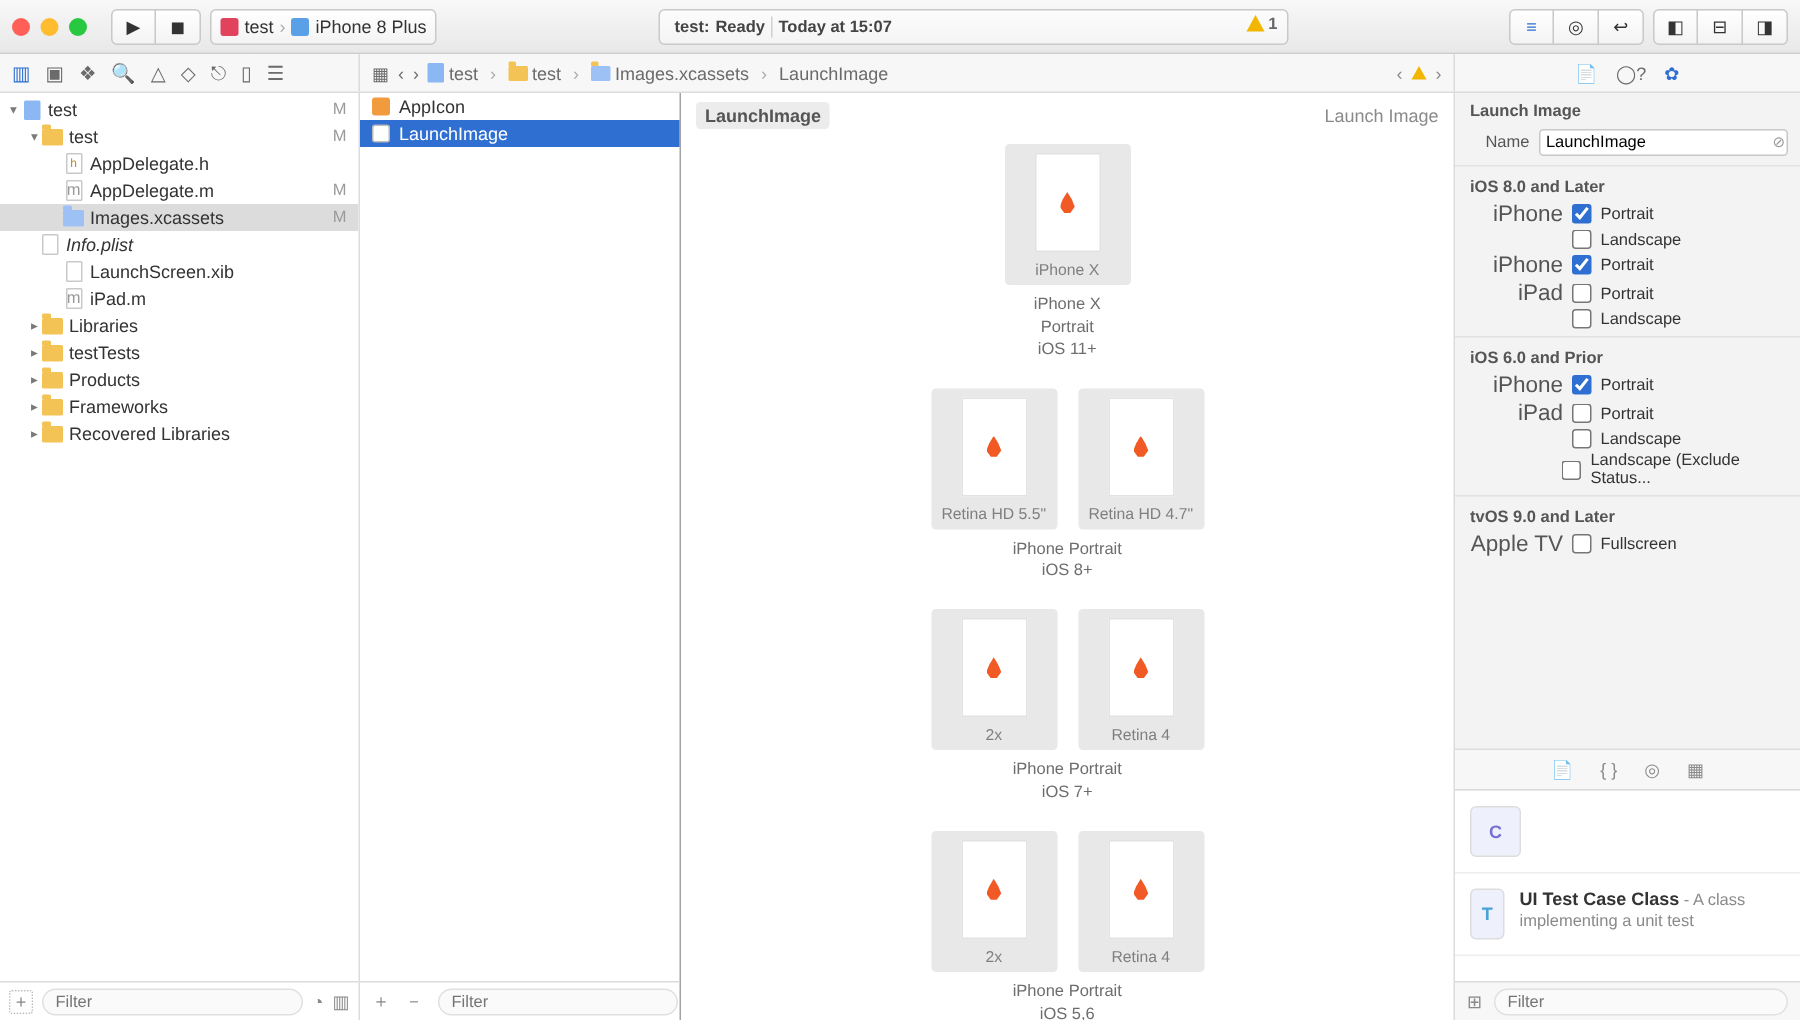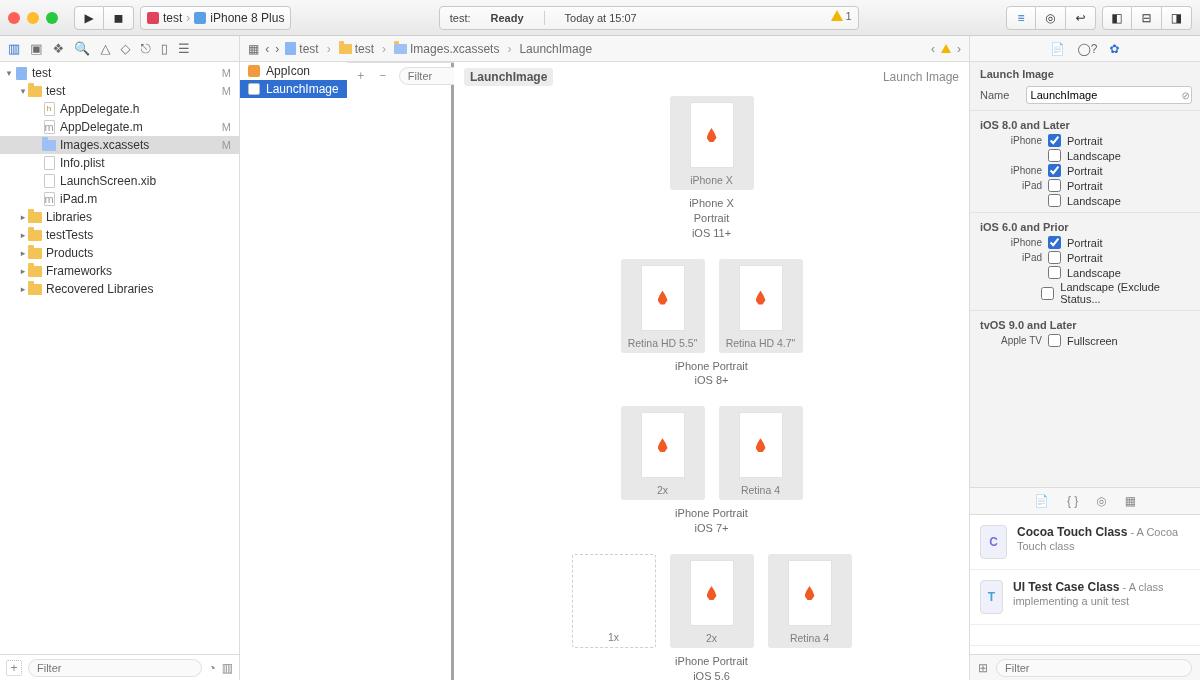--- a/index.html
+++ b/index.html
@@ -11,42 +11,42 @@
 .tl { width: 12px; height: 12px; border-radius: 50%; }
 .tl.red { background:#ff5f57; } .tl.yellow { background:#febc2e; } .tl.green { background:#28c840; }
 .tb-btn { height: 24px; min-width: 30px; border: 1px solid #c9c9c9; border-radius: 4px; background: linear-gradient(#ffffff,#f3f3f3); display: inline-flex; align-items: center; justify-content: center; font-size: 12px; }
 .tb-group { display: flex; }
 .tb-group .tb-btn { border-radius: 0; border-left-width: 0; }
 .tb-group .tb-btn:first-child { border-radius: 4px 0 0 4px; border-left-width: 1px; }
 .tb-group .tb-btn:last-child  { border-radius: 0 4px 4px 0; }
 .scheme { display:flex; align-items:center; gap:4px; height:24px; border:1px solid #c9c9c9; border-radius:4px; background:linear-gradient(#fff,#f3f3f3); padding:0 6px; }
 .scheme .sep { color:#aaa; }
 .statusbar { flex:1; display:flex; justify-content:center; }
-.statusbox { min-width:420px; height:24px; border:1px solid #c9c9c9; border-radius:4px; background:linear-gradient(#fcfcfc,#f4f4f4); display:flex; align-items:center; padding:0 10px; gap:20px; font-size:11px; color:#444; position:relative; }
+.statusbox { min-width:420px; height:24px; border:1px solid #c9c9c9; border-radius:4px; background:linear-gradient(#fcfcfc,#f4f4f4); display:flex; align-items:center; padding:0 10px; gap:4px; font-size:11px; color:#444; position:relative;font-weight:bold; }
 .statusbox .divider { width:1px; height:14px; background:#d0d0d0; }
 .statusbox .warn { position:absolute; right:6px; top:3px; display:flex; align-items:center; gap:3px; color:#666; }
 .tri { width:0;height:0;border-left:6px solid transparent;border-right:6px solid transparent;border-bottom:11px solid #f2b500; display:inline-block; }
 
 
 .subbar { height:26px; background:#f7f7f7; border-bottom:1px solid #dcdcdc; display:flex; align-items:stretch; }
 .subbar-left { width:240px; border-right:1px solid #dcdcdc; display:flex; align-items:center; gap:10px; padding:0 8px; color:#6b6b6b; font-size:13px; }
 .subbar-left .bluei { color:#2f6fd1; }
 .subbar-mid { flex:1; display:flex; align-items:center; gap:6px; padding:0 8px; color:#6b6b6b; border-right:1px solid #dcdcdc; }
 .crumbsep::after { content:"›"; color:#aaa; margin:0 2px; }
 .crumb { display:flex; align-items:center; gap:3px; }
 .subbar-right { width:230px; display:flex; align-items:center; justify-content:center; gap:12px; color:#6b6b6b; }
 .subbar-right .bluei { color:#2f6fd1; }
 .folder-glyph { width:13px; height:10px; background:#f3c455; border-radius:1px; display:inline-block; position:relative; }
 .folder-glyph::before { content:""; position:absolute; top:-3px; left:0; width:5px; height:3px; background:#f3c455; border-radius:1px 1px 0 0; }
 .blue-ico { width:11px; height:13px; background:#8bb7f2; border-radius:1px; display:inline-block; }
 
 
 .main { display:flex; height:calc(680px - 36px - 26px); }
 .col-nav { width:240px; background:#fff; border-right:1px solid #dcdcdc; display:flex; flex-direction:column; }
-.col-assets { width:214px; background:#fff; border-right:3px solid #a3a3a3; display:flex; }
+.col-assets { width:214px; background:#fff; border-right:1px solid #a3a3a3; display:flex; flex-direction:column; }
 .col-canvas { flex:1; background:#fff; border-right:1px solid #dcdcdc; display:flex; flex-direction:column; position:relative; }
 .col-inspect { width:230px; background:#f3f3f3; display:flex; flex-direction:column; }
 
 
 .tree { flex:1; overflow:auto; padding-top:2px; }
 .trow { display:flex; align-items:center; height:18px; padding-right:8px; }
 .disc { width:10px; text-align:center; color:#7a7a7a; font-size:9px; }
 .ticon { width:14px; height:14px; margin-right:4px; display:inline-flex; align-items:center; justify-content:center; }
 .folder { width:14px; height:11px; background:#f3c455; border-radius:1px; position:relative; }
 .folder::before { content:""; position:absolute; top:-3px; left:0; width:6px; height:3px; background:#f3c455; border-radius:1px 1px 0 0; }
@@ -83,26 +83,26 @@
 .well.empty { background:transparent; border:1px dashed #cfcfcf; }
 .thumb { width:44px; height:68px; background:#fff; border:1px solid #e2e2e2; display:flex; align-items:center; justify-content:center; }
 .flame { width:10px; height:14px; background:#f15a24; clip-path: polygon(50% 0,80% 35%,100% 70%,70% 100%,30% 100%,0 70%,20% 35%); }
 .slabel { font-size:10.5px; color:#7f7f7f; margin-top:auto; margin-bottom:4px; }
 .gtext { text-align:center; color:#6d6d6d; font-size:11px; line-height:1.35; margin-top:6px; }
 .canvas-bottom { height:26px; border-top:1px solid #dcdcdc; display:flex; align-items:center; justify-content:flex-end; padding:0 12px; color:#555; gap:10px; }
 
 
 .ins-head { font-weight:600; color:#555; padding:6px 10px 4px; font-size:11px; }
 .ins-row { display:flex; align-items:center; padding:2px 10px; gap:6px; }
-.ins-row .k { width:55px; color:#555; font-size:11px; }
+.ins-row .k { width:55px; text-align:right; color:#555; font-size:11px; }
 .ins-row input.txt { flex:1; height:18px; border:1px solid #c8c8c8; border-radius:3px; padding:0 18px 0 4px; font-size:11px; background:#fff; }
 .ins-row .clr { margin-left:-16px; color:#999; font-size:10px; }
 .sect { font-weight:600; color:#555; padding:8px 10px 2px; font-size:11px; border-top:1px solid #e2e2e2; margin-top:4px; }
 .chk { display:flex; align-items:center; gap:6px; padding:1px 10px 1px 0; }
-.chk .k { width:72px; text-align:right; color:#555; font-size:10px; }
+.chk .k { width:72px; text-align:right; color:#555; font-size:15px; }
 .chk input { accent-color:#2f6fd1; }
 .chk label { font-size:11px; color:#333; }
 
 .lib-tabs { height:28px; border-top:1px solid #dcdcdc; border-bottom:1px solid #dcdcdc; display:flex; align-items:center; justify-content:center; gap:18px; color:#8a8a8a; background:#f7f7f7; }
 .lib-tabs .bluei { color:#2f6fd1; }
 .lib { flex:1; overflow:auto; background:#fff; }
 .lrow { display:flex; gap:10px; padding:10px; border-bottom:1px solid #eee; }
 .lico { width:34px; height:34px; border-radius:4px; background:#eef0fb; display:flex; align-items:center; justify-content:center; font-weight:700; color:#7a6fd6; border:1px solid #ddd; }
 .lico.t { color:#4aa3d6; }
 .ltxt b { font-size:12px; color:#333; }
@@ -241,21 +241,21 @@
           <span class="m">M</span>
         </div>
         <div class="trow sel" style="padding-left: 32px;">
           <span class="disc"></span>
           <span class="ticon">
             <span class="folder blue"></span>
           </span>
           <span class="label">Images.xcassets</span>
           <span class="m">M</span>
         </div>
-        <div class="trow" style="padding-left: 32px;">
+        <div class="trow" style="padding-left: 16px; font-style: italic;">
           <span class="disc"></span>
           <span class="ticon">
             <span class="fileico plain"></span>
           </span>
           <span class="label">Info.plist</span>
         </div>
         <div class="trow" style="padding-left: 32px;">
           <span class="disc"></span>
           <span class="ticon">
             <span class="fileico plain"></span>
@@ -388,25 +388,20 @@
                 </div>
                 <div class="slabel">Retina 4</div>
               </div>
             </div>
           </div>
           <div class="gtext">iPhone Portrait<br>iOS 7+</div>
         </div>
         <div class="sgroup">
           <div class="slotrow">
             <div class="slot">
-              <div class="well empty">
-                <div class="slabel">1x</div>
-              </div>
-            </div>
-            <div class="slot">
               <div class="well">
                 <div class="thumb">
                   <div class="flame"></div>
                 </div>
                 <div class="slabel">2x</div>
               </div>
             </div>
             <div class="slot">
               <div class="well">
                 <div class="thumb">
@@ -488,21 +483,20 @@
 
     <div class="lib-tabs">
       <span class="bluei">📄</span>
       <span>{ }</span>
       <span>◎</span>
       <span>▦</span>
     </div>
     <div class="lib" id="lib">
         <div class="lrow">
           <div class="lico">C</div>
-          <div class="ltxt"><b>Cocoa Touch Class</b><span> - A Cocoa Touch class</span></div>
         </div>
         <div class="lrow">
           <div class="lico t">T</div>
           <div class="ltxt"><b>UI Test Case Class</b><span> - A class implementing a unit test</span></div>
         </div>
         <div class="lrow"></div>
       </div>
     <div class="ins-bottom">
       <span>⊞</span>
       <input placeholder="Filter" style="">

